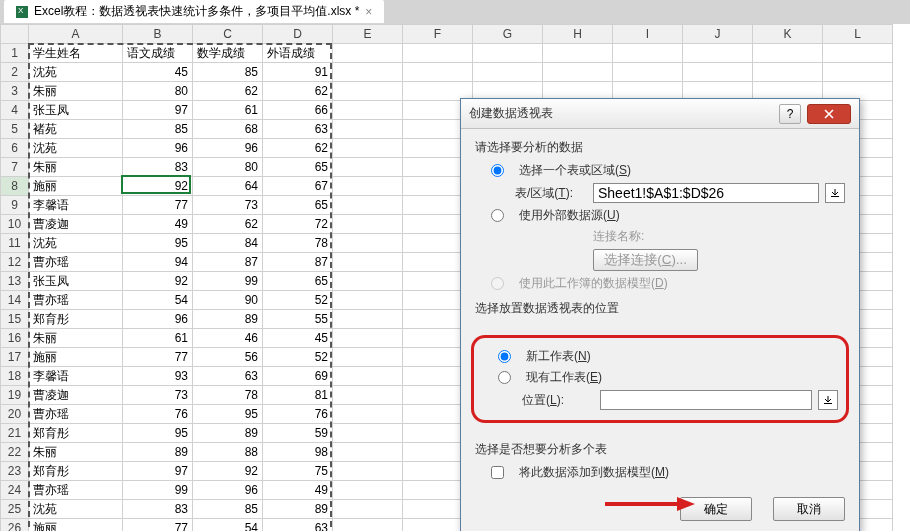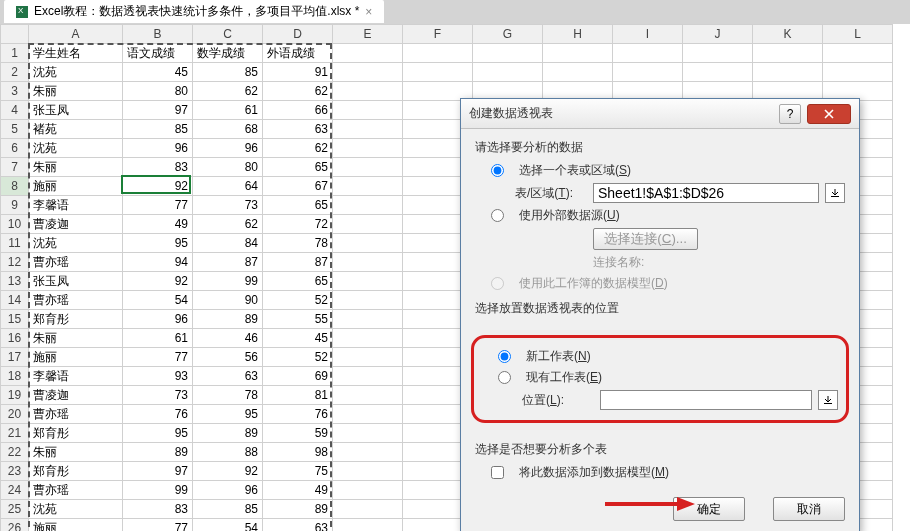--- a/index.html
+++ b/index.html
@@ -34,21 +34,21 @@
 .opt{margin:4px 0 4px 16px;display:flex;align-items:center;gap:15px}
 .opt label u{text-decoration:underline}
 .fld{margin:4px 0 4px 40px;display:flex;align-items:center;gap:6px}
 .fld label{width:72px;text-align:left}
 .fld input[type=text]{flex:1;border:1px solid #888;height:20px;padding:0 4px;font-size:14px}
 .pick{width:20px;height:20px;border:1px solid #888;background:#fff;display:flex;align-items:center;justify-content:center}
 .pick svg{width:10px;height:10px}
 .btn-small{border:1px solid #888;background:linear-gradient(#fff,#e4e4e4);height:22px;padding:0 10px;border-radius:2px}
 .disabled{color:#999}
 .red-box{border:3px solid #d62020;border-radius:14px;padding:6px 8px;margin:18px -4px}
-.dlg-foot{display:flex;justify-content:flex-end;gap:28px;padding-top:8px;align-items:center;position:relative}
+.dlg-foot{display:flex;justify-content:flex-end;gap:21px;padding-top:8px;align-items:center;position:relative}
 .dlg-foot button{width:72px;height:24px;border:1px solid #888;background:linear-gradient(#fff,#e2e2e2);border-radius:2px;font-size:12px}
 .arrow{position:absolute;left:130px;top:6px}
 .arrow svg{width:90px;height:18px}
 input[type=radio],input[type=checkbox]{margin:0}
 .hl-row .rowhdr{background:#d8e8d8}
 </style>
 </head>
 <body>
 
 <div class="tab-bar">
@@ -497,27 +497,27 @@
           <svg viewBox="0 0 10 10">
               <path d="M5 1v5M2 4l3 3 3-3" stroke="#000" fill="none"></path>
               <rect x="1" y="8" width="8" height="1" fill="#000"></rect>
             </svg>
         </span>
       </div>
       <div class="opt">
         <input type="radio" style="">
         <label><span>使用外部数据源</span>(<u>U</u>)</label>
       </div>
+      <div class="fld disabled">
+        <label></label>
+        <span>连接名称:</span>
+      </div>
       <div class="fld">
         <label></label>
         <button class="btn-small disabled"><span>选择连接</span>(<u>C</u>)...</button>
-      </div>
-      <div class="fld disabled">
-        <label></label>
-        <span>连接名称:</span>
       </div>
       <div class="opt disabled">
         <input type="radio" disabled="" style="">
         <label><span>使用此工作簿的数据模型</span>(<u>D</u>)</label>
       </div>
     </div>
 
     <div class="sect">
       <div class="sect-lbl">选择放置数据透视表的位置</div>
       <div class="red-box">

